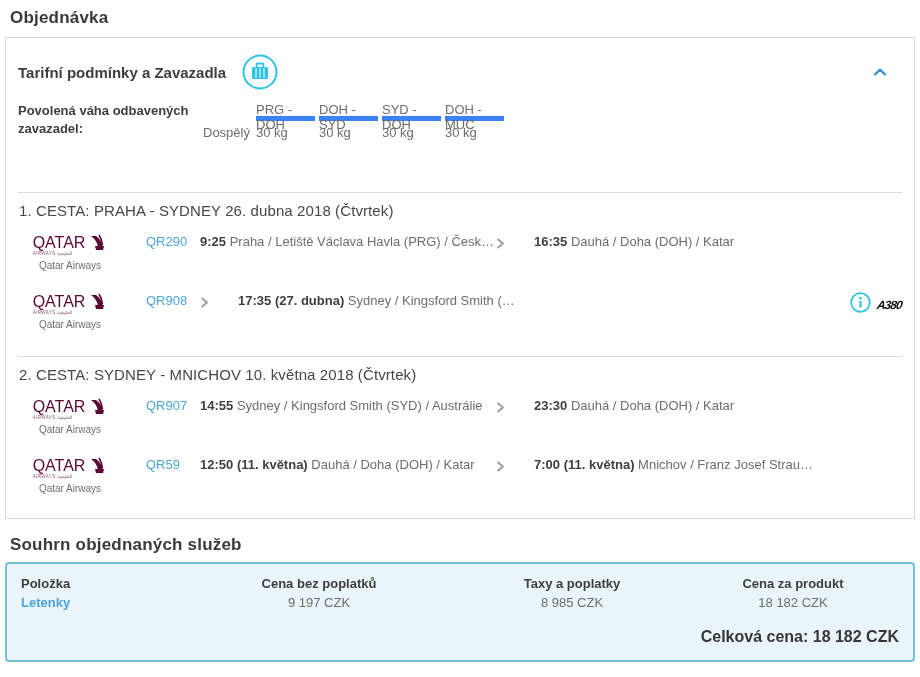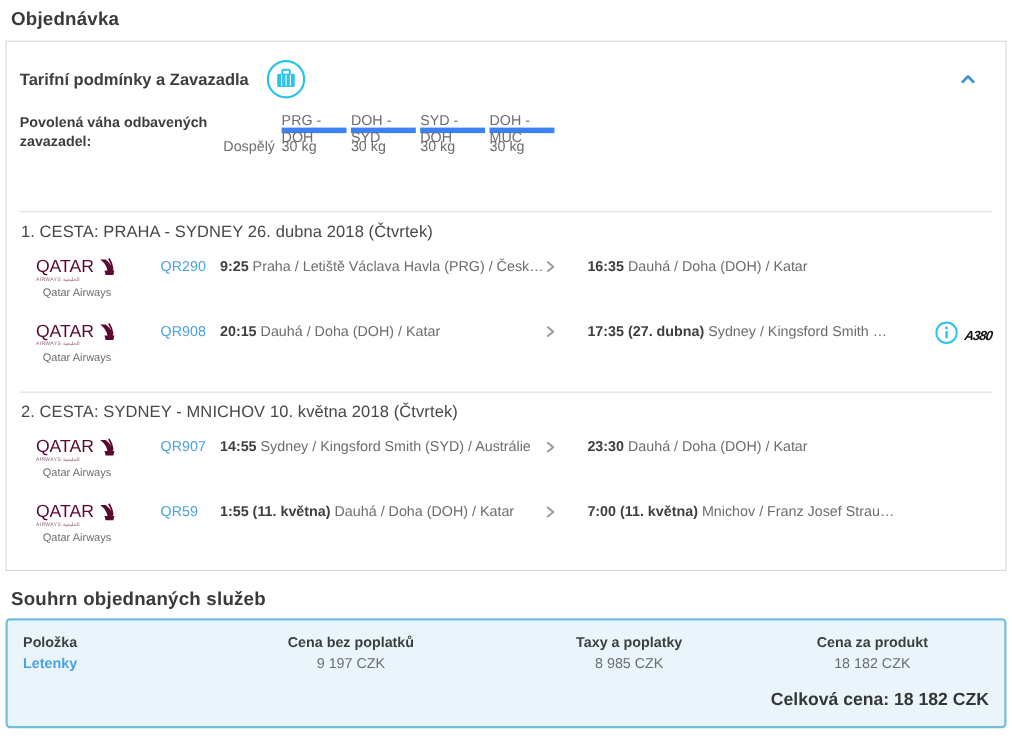--- a/index.html
+++ b/index.html
@@ -166,24 +166,20 @@
                 <path d="M4 2 C8 5,10 8,11 13 L16 13 C15 8,13 5,9 2 Z" fill="#5c0632"></path>
                 <path d="M12 1 C14 4,15 7,15.5 11" fill="none" stroke="#5c0632" stroke-width="1.6"></path>
                 <path d="M8 12 L17 12 L16 16 L9 16 Z" fill="#5c0632"></path>
               </svg>
             </span>
           </div>
           <div class="qatar-caption">Qatar Airways</div>
         </div>
       </div>
       <div class="fno-cell">QR908</div>
-      <div class="seg dep-cell">
-        <b>20:15</b>
-        <span>Dauhá / Doha (DOH) / Katar</span>
-      </div>
       <div class="chev-cell">
         <svg width="9" height="11" viewBox="0 0 9 11">
             <path d="M1.5 1 L7 5.5 L1.5 10" fill="none" stroke="#9b9b9b" stroke-width="1.8" stroke-linejoin="round"></path>
           </svg>
       </div>
       <div class="seg arr-cell">
         <b>17:35</b>
         <b>(27. dubna)</b>
         <span>Sydney / Kingsford Smith (…</span>
       </div>
@@ -251,21 +247,21 @@
                 <path d="M12 1 C14 4,15 7,15.5 11" fill="none" stroke="#5c0632" stroke-width="1.6"></path>
                 <path d="M8 12 L17 12 L16 16 L9 16 Z" fill="#5c0632"></path>
               </svg>
             </span>
           </div>
           <div class="qatar-caption">Qatar Airways</div>
         </div>
       </div>
       <div class="fno-cell">QR59</div>
       <div class="seg dep-cell">
-        <b>1:55</b>
+        <b>12:50</b>
         <b>(11. května)</b>
         <span>Dauhá / Doha (DOH) / Katar</span>
       </div>
       <div class="chev-cell">
         <svg width="9" height="11" viewBox="0 0 9 11">
             <path d="M1.5 1 L7 5.5 L1.5 10" fill="none" stroke="#9b9b9b" stroke-width="1.8" stroke-linejoin="round"></path>
           </svg>
       </div>
       <div class="seg arr-cell">
         <b>7:00</b>

